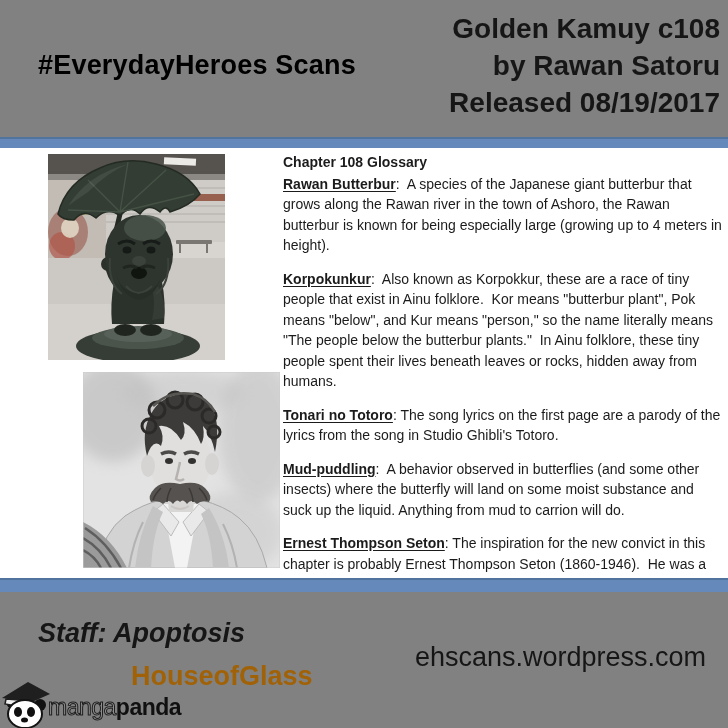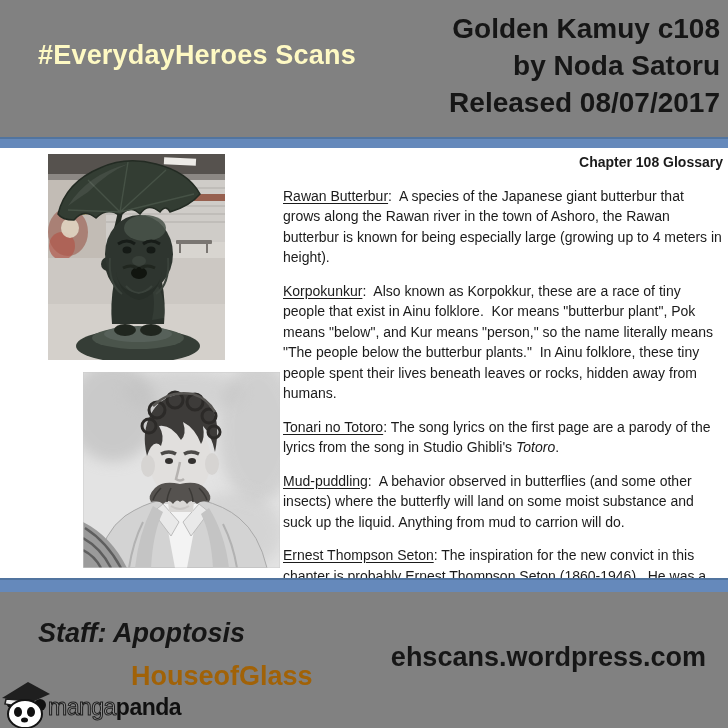--- a/index.html
+++ b/index.html
@@ -10,58 +10,58 @@
   .band{position:absolute;left:0;width:728px;background:#818181;}
   .band.top{top:0;height:137px;}
   .band.bottom{top:592px;height:136px;}
 
   
   .bar{position:absolute;left:0;width:728px;background:#6589bb;border-top:2px solid #51749f;box-sizing:border-box;}
   .bar.top-bar{top:137px;height:11px;}
   .bar.bottom-bar{top:578px;height:14px;}
 
   
-  .group-name{position:absolute;left:38px;top:40px;font-size:27px;font-weight:700;color:#fef9c3;letter-spacing:0.2px;}
+  .group-name{position:absolute;left:38px;top:50px;font-size:27px;font-weight:700;color:#000000;letter-spacing:0.2px;}
   .title-block{position:absolute;right:8px;top:10px;width:330px;text-align:right;font-size:28px;font-weight:700;color:#161616;line-height:37px;}
 
   
   .photo{position:absolute;display:block;}
   .photo.statue{left:48px;top:154px;}
   .photo.portrait{left:83px;top:372px;}
 
   
   .glossary{position:absolute;left:283px;top:152px;width:440px;font-size:14px;line-height:20.5px;color:#1b1b1b;}
-  .glossary-heading{text-align:right;font-weight:700;margin-bottom:13px;}
+  .glossary-heading{text-align:left;font-weight:700;margin-bottom:1px;}
   .entry{margin:0 0 13px 0;white-space:pre-wrap;}
-  .entry .term{font-weight:400;text-decoration:underline;text-underline-offset:2px;}
-  .entry .italic{font-style:italic;}
+  .entry .term{font-weight:700;text-decoration:underline;text-underline-offset:2px;}
+  .entry .italic{}
 
   
   .staff-line1{position:absolute;left:38px;top:618px;font-size:27px;font-weight:700;color:#161616;font-style:italic;}
   .staff-line2{position:absolute;left:131px;top:661px;font-size:27px;font-weight:700;color:#a16207;}
-  .website{position:absolute;right:22px;top:642px;font-size:27px;font-weight:700;color:#161616;}
+  .website{position:absolute;right:22px;top:642px;font-size:27px;font-weight:400;color:#161616;}
 
   
   .mp-logo{position:absolute;left:0;top:678px;display:flex;align-items:center;height:50px;justify-content:flex-end;}
   .mp-logo svg{display:block;}
   .mp-text{font-size:23px;letter-spacing:-0.5px;margin-left:-4px;margin-top:8px;}
   .mp-manga{color:#8f8f8f;font-weight:400;-webkit-text-stroke:1px #1d1d1d;}
   .mp-panda{color:#101010;font-weight:700;}
 </style>
 </head>
 <body>
 
 <div class="page">
 
   <div class="band top">
     <div class="group-name">#EverydayHeroes Scans</div>
     <div class="title-block">
       <div>Golden Kamuy c108</div>
-      <div>by Noda Satoru</div>
-      <div>Released 08/07/2017</div>
+      <div>by Rawan Satoru</div>
+      <div>Released 08/19/2017</div>
     </div>
   </div>
 
   <div class="bar top-bar"></div>
 
   <svg class="photo statue" width="177" height="206" viewBox="0 0 177 206">
     <rect x="0" y="0" width="177" height="206" fill="#d8d5d0"></rect>
 
     <rect x="0" y="0" width="177" height="20" fill="#56524e"></rect>
     <rect x="0" y="20" width="177" height="6" fill="#8c8884"></rect>

